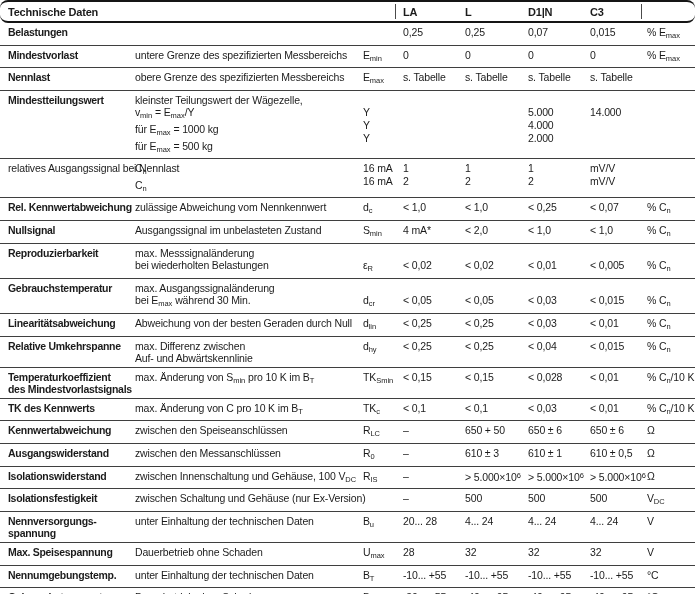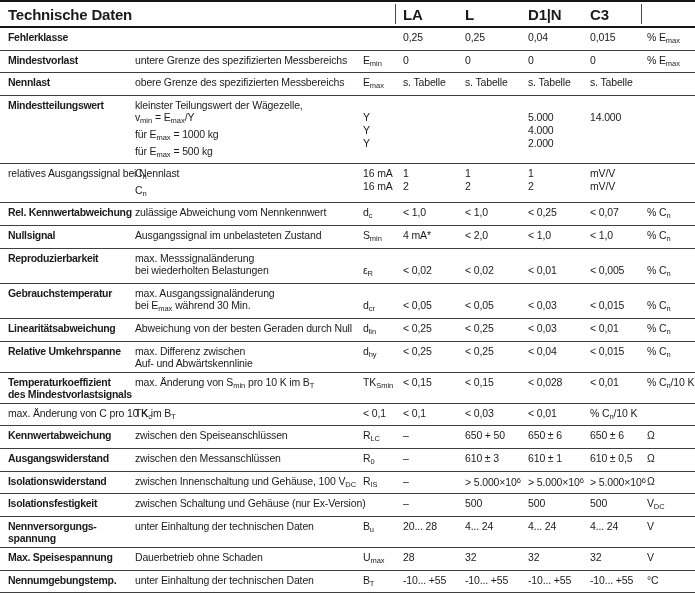--- a/index.html
+++ b/index.html
@@ -18,21 +18,22 @@
     padding:3px 0 2px 8px;
     border-bottom:1.2px solid #3f3f3f;
     box-sizing:border-box;
     position:relative;
   }
   .header-row{
     border-top:2.5px solid #151515;
     border-bottom:2px solid #151515;
     padding:4px 0 3px 8px;
     font-weight:bold;
-    font-size:15px;
+    font-size:11px;
+    border-radius:8px;
   }
   .body-row:last-child{border-bottom:2px solid #222222;}
   .cell{min-width:0;}
   .line{line-height:12.6px;white-space:nowrap;}
   .cell-name{font-weight:bold;letter-spacing:-0.3px;}
   .hdr{letter-spacing:-0.2px;}
   sub{font-size:7.5px;vertical-align:-2px;letter-spacing:0;}
   sup{font-size:7.5px;vertical-align:3px;letter-spacing:0;}
   .htick{position:absolute;top:2px;bottom:2px;width:1px;background:#4a4a4a;}
   .htick-1{left:395px;}
@@ -50,32 +51,32 @@
     <div class="cell hdr">L</div>
     <div class="cell hdr">D1|N</div>
     <div class="cell hdr">C3</div>
     <div class="cell"></div>
     <div class="htick htick-1"></div>
     <div class="htick htick-2"></div>
   </div>
   <div id="rows">
       <div class="grid-row body-row">
         <div class="cell cell-name">
-          <div class="line">Fehlerklasse</div>
+          <div class="line">Belastungen</div>
         </div>
         <div class="cell cell-description"></div>
         <div class="cell cell-symbol"></div>
         <div class="cell cell-la">
           <div class="line">0,25</div>
         </div>
         <div class="cell cell-l">
           <div class="line">0,25</div>
         </div>
         <div class="cell cell-d1n">
-          <div class="line">0,04</div>
+          <div class="line">0,07</div>
         </div>
         <div class="cell cell-c3">
           <div class="line">0,015</div>
         </div>
         <div class="cell cell-unit">
           <div class="line">% E<sub>max</sub></div>
         </div>
       </div>
       <div class="grid-row body-row">
         <div class="cell cell-name">
@@ -378,20 +379,23 @@
           <div class="line">&lt; 0,028</div>
         </div>
         <div class="cell cell-c3">
           <div class="line">&lt; 0,01</div>
         </div>
         <div class="cell cell-unit">
           <div class="line">% C<sub>n</sub>/10 K</div>
         </div>
       </div>
       <div class="grid-row body-row">
+        <div class="cell cell-name">
+          <div class="line">TK des Kennwerts</div>
+        </div>
         <div class="cell cell-description">
           <div class="line">max. Änderung von C pro 10 K im B<sub>T</sub></div>
         </div>
         <div class="cell cell-symbol">
           <div class="line">TK<sub>c</sub></div>
         </div>
         <div class="cell cell-la">
           <div class="line">&lt; 0,1</div>
         </div>
         <div class="cell cell-l">

